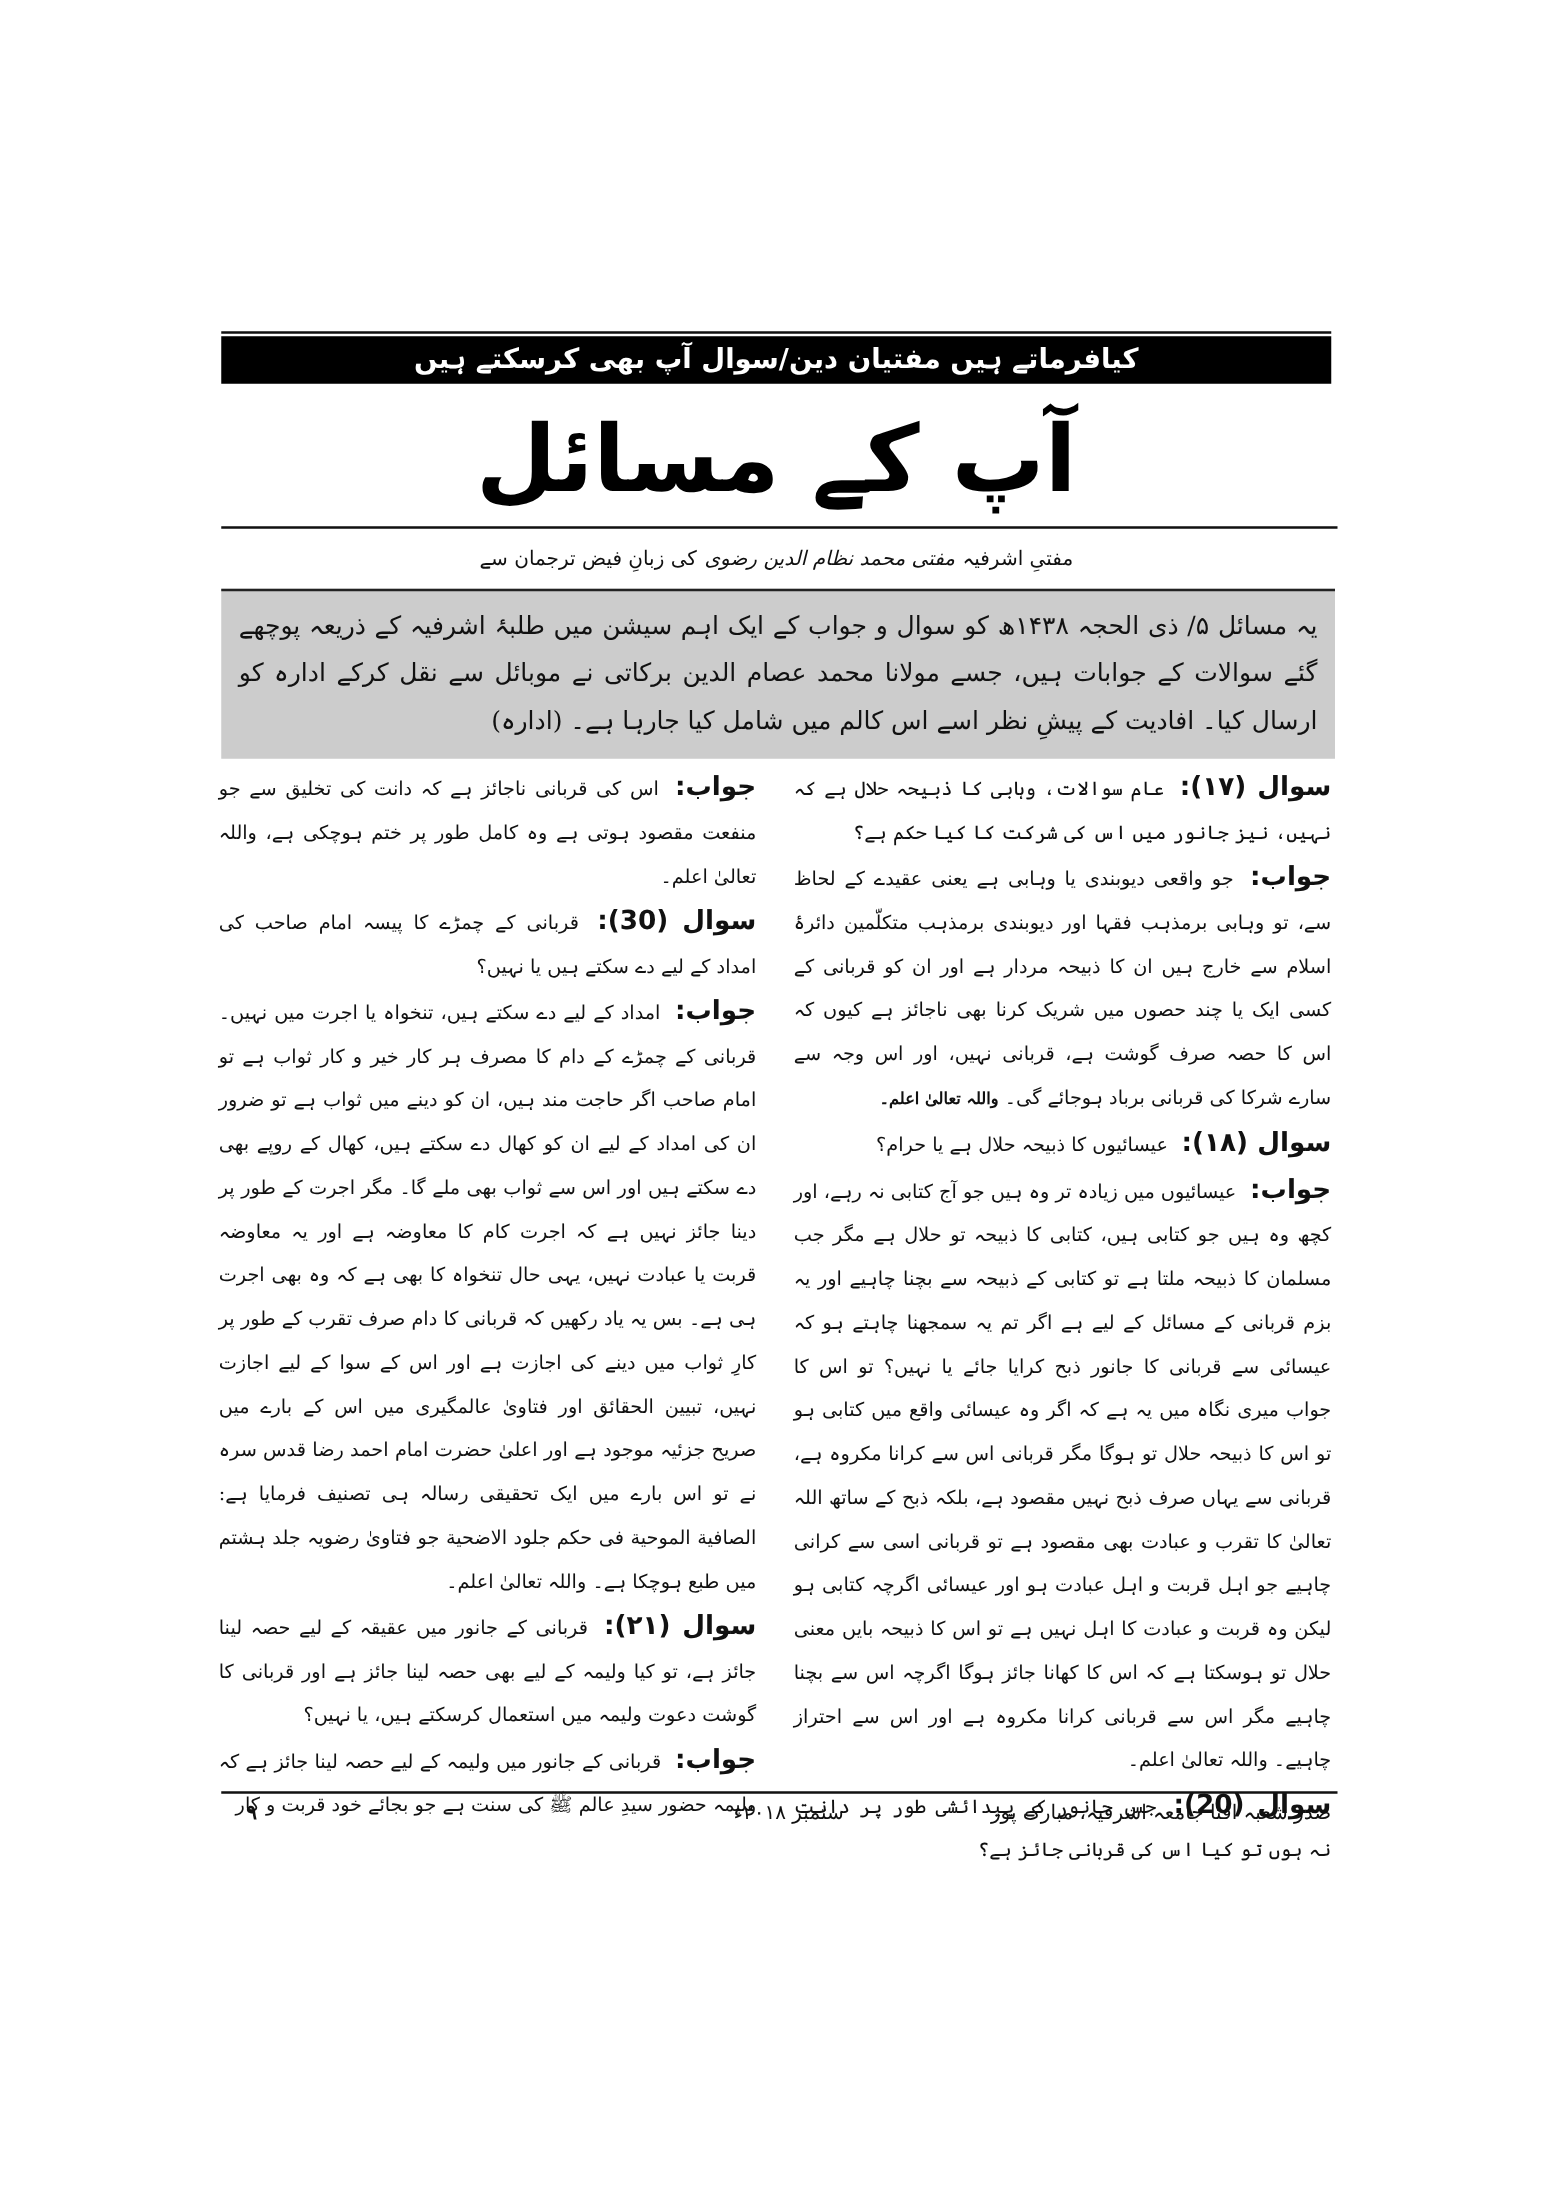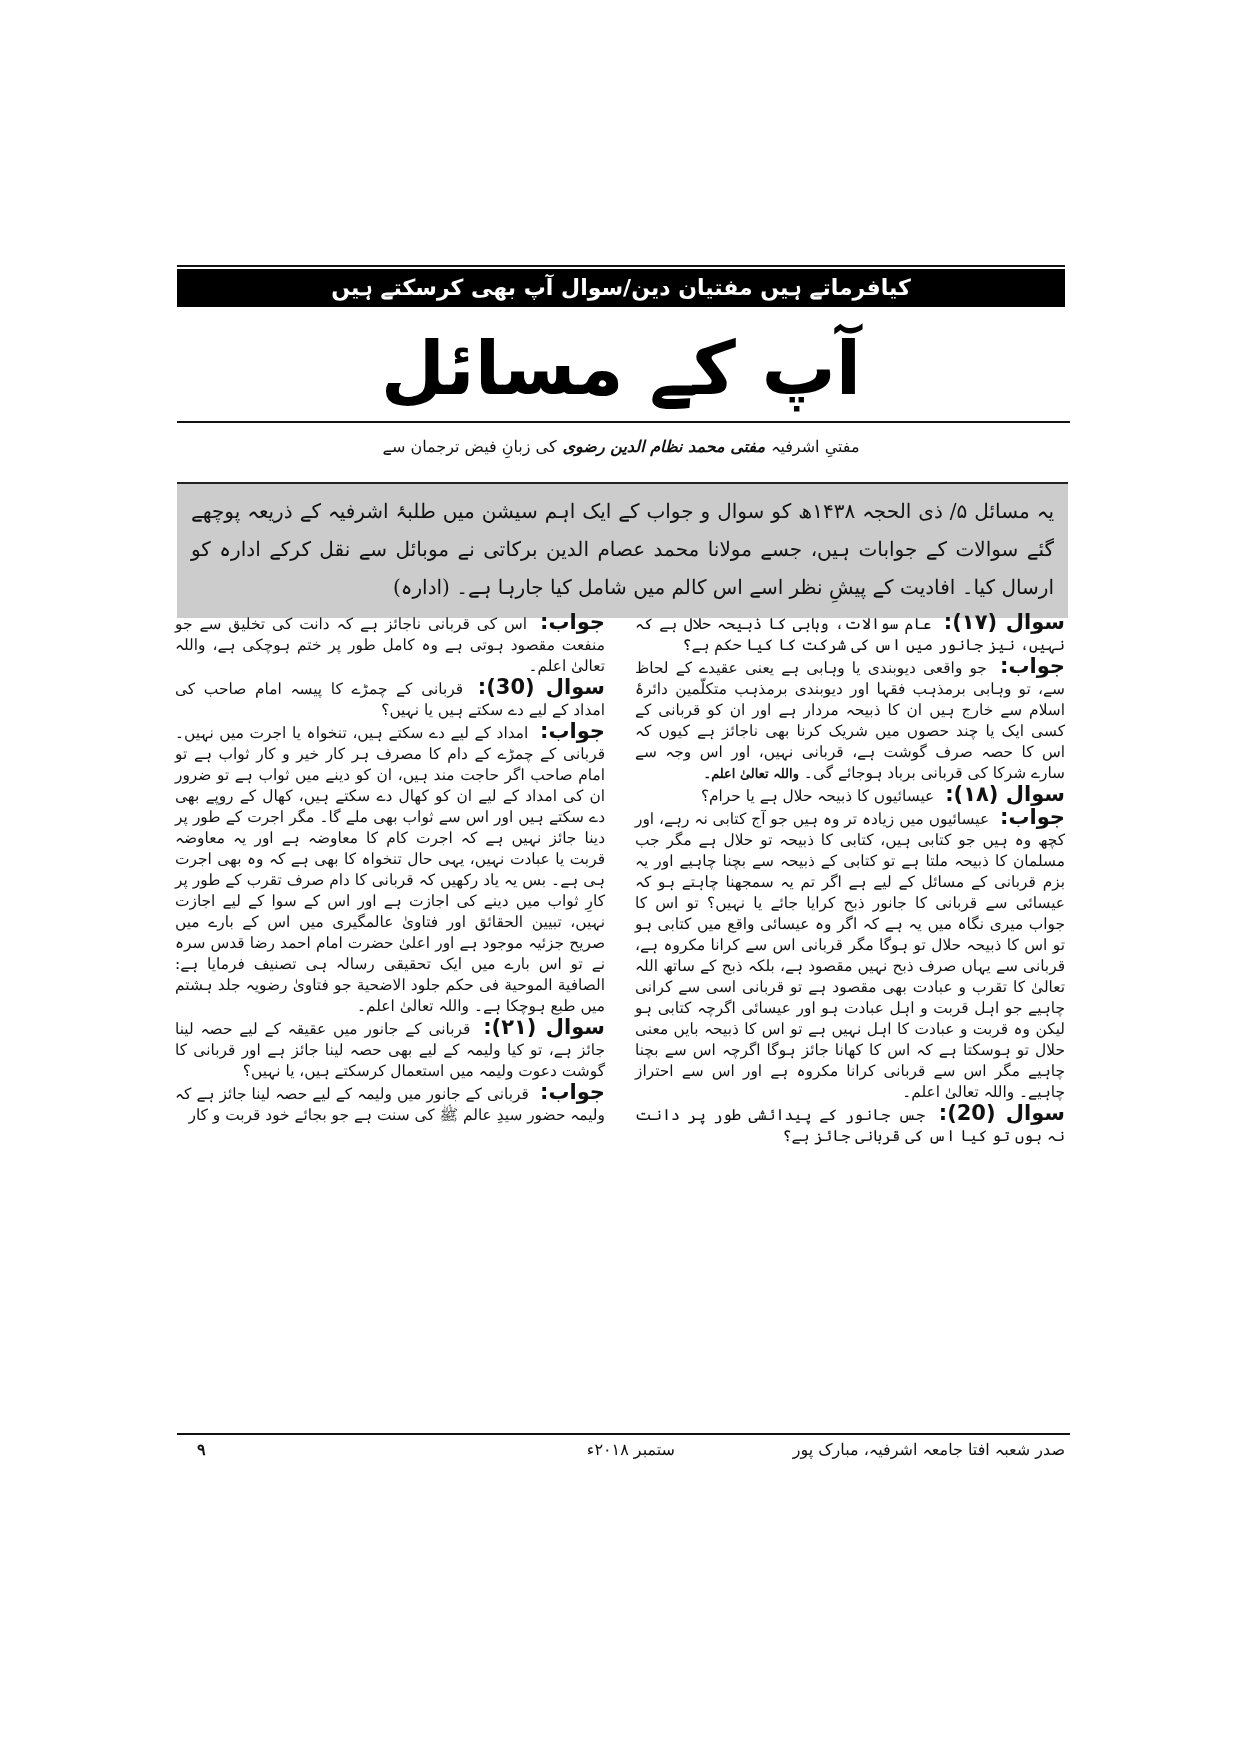--- a/index.html
+++ b/index.html
@@ -79,27 +79,27 @@
       height: 32px;
       display: flex;
       align-items: center;
       justify-content: center;
       direction: rtl;
       font-family: "DejaVu Serif", serif;
       font-size: 16px;
       gap: 6px;
     }
     .byline .name {
-      font-weight: bold;
+      font-weight: normal;
       font-style: italic;
     }
     .intro-box {
       position: absolute;
       left: 177px;
-      top: 482px;
+      top: 471px;
       width: 891px;
       height: 136px;
       background: #cccccc;
       border-top: 2px solid #222;
       box-sizing: border-box;
       direction: rtl;
       text-align: justify;
       text-align-last: right;
       padding: 8px 14px 6px 14px;
       font-family: "DejaVu Serif", serif;
@@ -118,21 +118,21 @@
       flex-direction: row;
       justify-content: space-between;
     }
     .col {
       width: 430px;
       direction: rtl;
       text-align: justify;
       text-align-last: right;
       font-family: "DejaVu Serif", serif;
       font-size: 15.4px;
-      line-height: 21px;
+      line-height: 35px;
       color: #111;
     }
     .col p {
       margin: 0;
     }
     .q-label, .a-label {
       font-family: "DejaVu Sans", sans-serif;
       font-weight: bold;
       font-size: 21px;
       margin-left: 6px;

